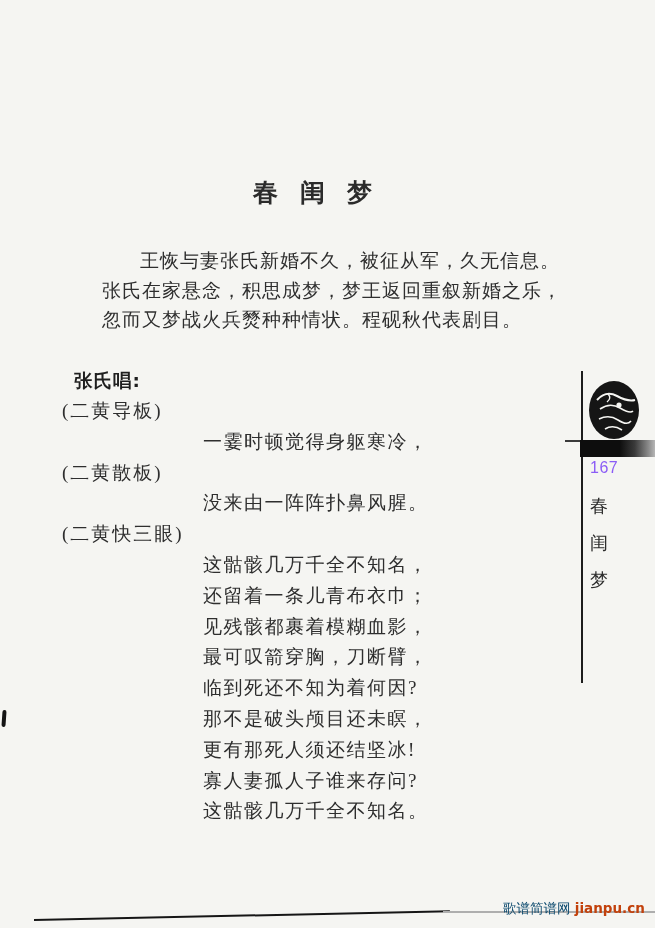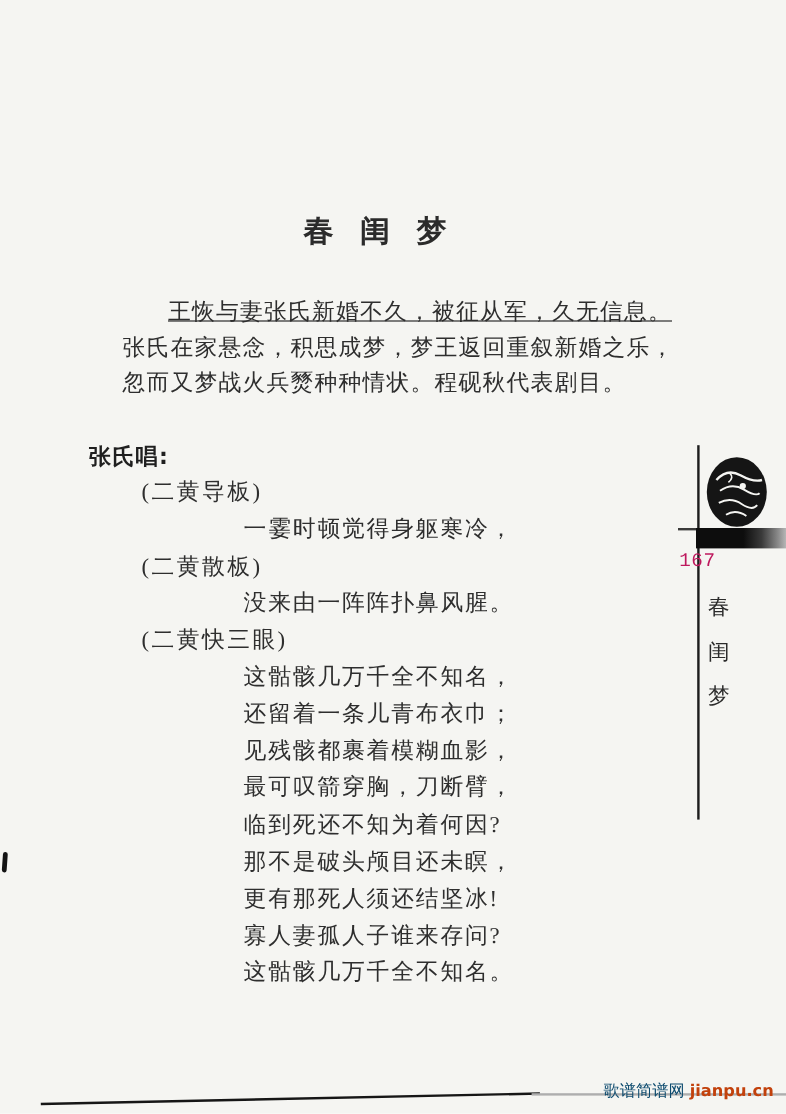--- a/index.html
+++ b/index.html
@@ -19,50 +19,50 @@
     color:#2b2b2b;
     margin-top:40px;
   }
   
   .intro {
     position:absolute; left:102px; top:246px; width:455px;
     font-size:19px; line-height:29.5px; letter-spacing:1px;
     color:#2e2e2e;
   }
   .intro-line { white-space:nowrap; }
-  .intro-line.indent { text-indent:38px;text-decoration:underline; }
+  .intro-line.indent { text-indent:38px; }
   
   .singer {
     position:absolute; left:74px; top:368px;
     font-family:"DejaVu Sans","Liberation Sans",sans-serif;
     font-weight:bold; font-size:18.5px; letter-spacing:1px;
     color:#1f1f1f;
   }
   
   .lyrics { position:absolute; left:0; top:396px; width:560px; }
   .row { height:30.8px; line-height:30.8px; font-size:19px; white-space:nowrap; color:#2e2e2e; }
-  .marker { padding-left:118px; letter-spacing:2px; }
+  .marker { padding-left:62px; letter-spacing:2px; }
   .verse  { padding-left:203px; letter-spacing:1.5px; }
   
   .vline {
     position:absolute; left:581px; top:371px;
     width:2px; height:312px; background:#1d1d1d;
   }
   .seal { position:absolute; left:588px; top:380px; width:53px; height:61px; }
   .black-bar {
     position:absolute; left:580px; top:440px; width:76px; height:17px;
     background:linear-gradient(90deg,#0d0d0d 0%,#0d0d0d 52%,#3a3a3a 72%,#8a8a8a 90%,#bdbdbd 100%);
   }
   .bar-extension {
     position:absolute; left:565px; top:440px; width:16px; height:2px; background:#3a3a3a;
   }
   .pagenum {
-    position:absolute; left:566px; top:459px;
-    font-family:Liberation Mono, monospace;
-    font-size:16px; color:#be185d; letter-spacing:0.5px;
+    position:absolute; left:590px; top:459px;
+    font-family:Liberation Sans, sans-serif;
+    font-size:16px; color:#8b5cf6; letter-spacing:0.5px;
   }
   .vchar {
     position:absolute; left:589px; width:20px;
     font-size:18px; color:#2b2b2b; text-align:center;
   }
   .vchar.c0 { top:494px; }
   .vchar.c1 { top:531px; }
   .vchar.c2 { top:568px; }
   
   .slant-line {

